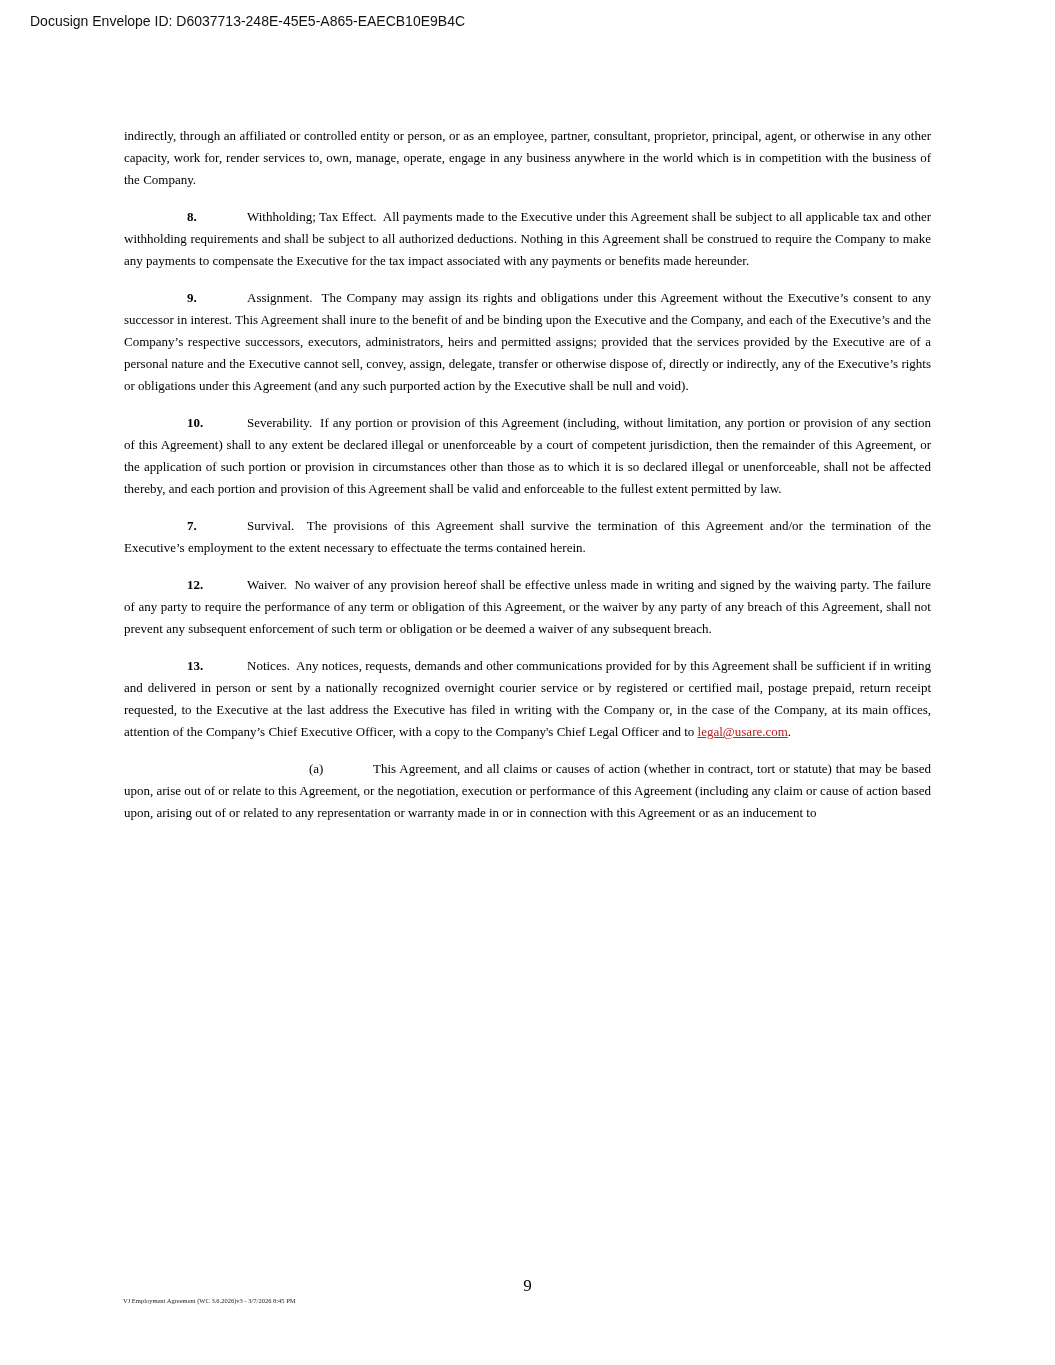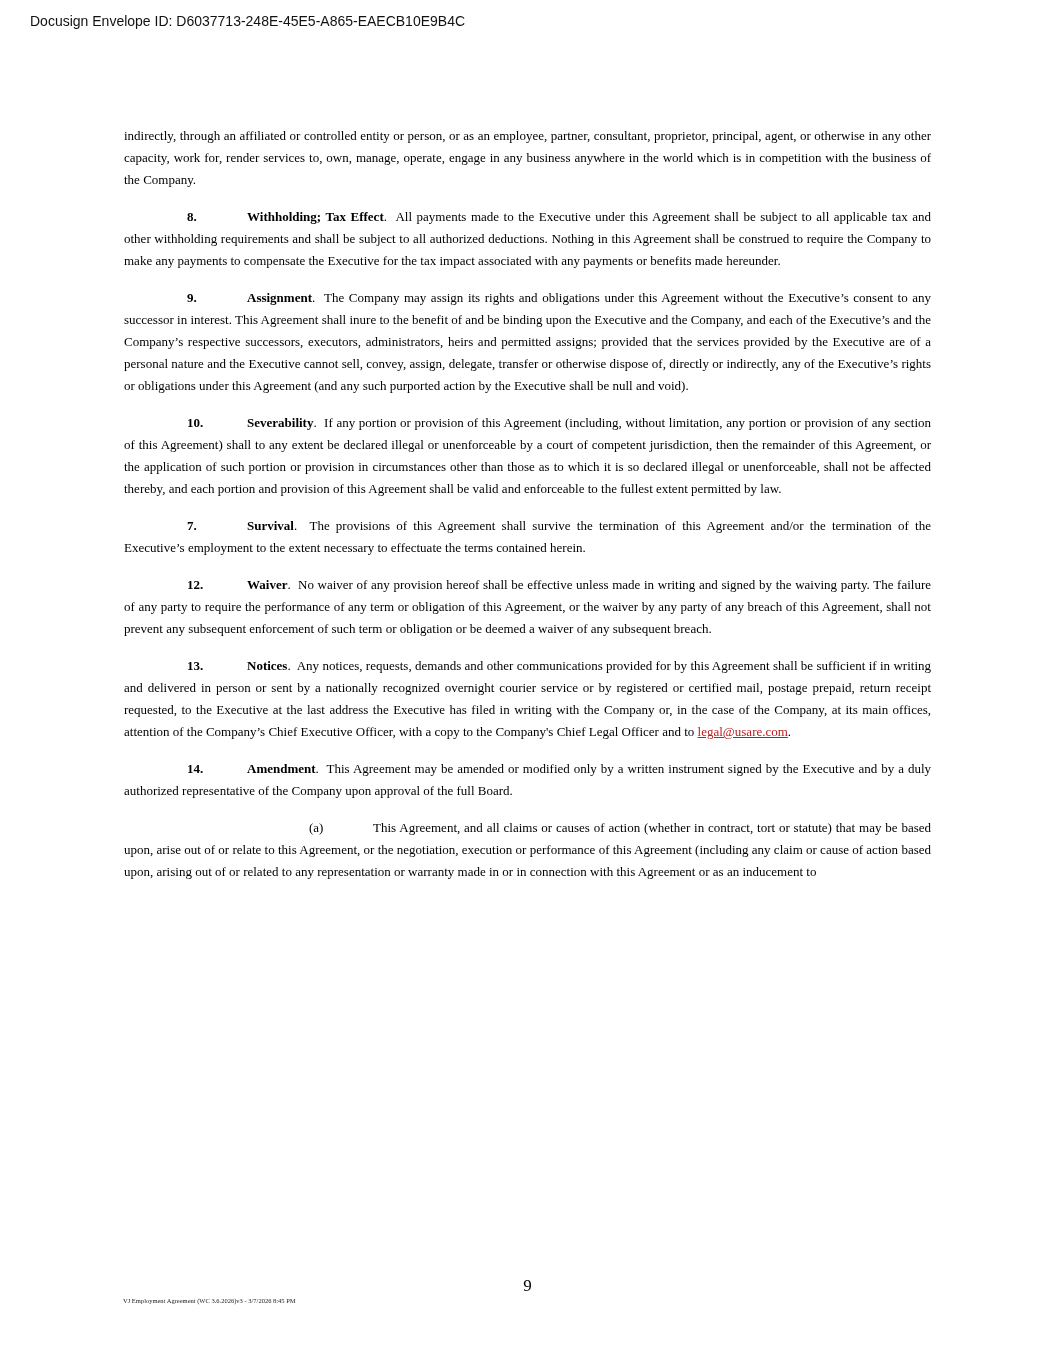--- a/index.html
+++ b/index.html
@@ -10,21 +10,21 @@
   .envelope {
     position: absolute; left: 30px; top: 13px;
     font-family: "Liberation Sans", sans-serif; font-size: 14px; color: #111;
   }
   .content {
     position: absolute; left: 124px; top: 125px; width: 807px;
     font-family: "Liberation Serif", serif; font-size: 13px; line-height: 22px;
   }
   .para { margin: 0 0 15px 0; text-align: justify; text-align-last: left; }
   .para .num { display: inline-block; width: 60px; margin-left: 63px; font-weight: bold; }
-  .para .heading { font-weight: bold; }
+  .para .heading { font-weight: normal; }
   .sub .label { display: inline-block; margin-left: 185px; width: 64px; }
   a.email { color: #b91c1c; text-decoration: underline; }
   .page-num {
     position: absolute; left: 0; right: 0; top: 1276px; text-align: center;
     font-family: "Liberation Serif", serif; font-size: 17px;
   }
   .footer-id {
     position: absolute; left: 123px; top: 1297px;
     font-family: "Liberation Serif", serif; font-size: 6.5px; color: #222;
   }
@@ -42,20 +42,19 @@
   <p class="para"><span class="num">9.</span><span class="heading">Assignment</span>.&nbsp; <span>The Company may assign its rights and obligations under this Agreement without the Executive’s consent to any successor in interest.  This Agreement shall inure to the benefit of and be binding upon the Executive and the Company, and each of the Executive’s and the Company’s respective successors, executors, administrators, heirs and permitted assigns; provided that the services provided by the Executive are of a personal nature and the Executive cannot sell, convey, assign, delegate, transfer or otherwise dispose of, directly or indirectly, any of the Executive’s rights or obligations under this Agreement (and any such purported action by the Executive shall be null and void).</span></p>
 
   <p class="para"><span class="num">10.</span><span class="heading">Severability</span>.&nbsp; <span>If any portion or provision of this Agreement (including, without limitation, any portion or provision of any section of this Agreement) shall to any extent be declared illegal or unenforceable by a court of competent jurisdiction, then the remainder of this Agreement, or the application of such portion or provision in circumstances other than those as to which it is so declared illegal or unenforceable, shall not be affected thereby, and each portion and provision of this Agreement shall be valid and enforceable to the fullest extent permitted by law.</span></p>
 
   <p class="para"><span class="num">7.</span><span class="heading">Survival</span>.&nbsp; <span>The provisions of this Agreement shall survive the termination of this Agreement and/or the termination of the Executive’s employment to the extent necessary to effectuate the terms contained herein.</span></p>
 
   <p class="para"><span class="num">12.</span><span class="heading">Waiver</span>.&nbsp; <span>No waiver of any provision hereof shall be effective unless made in writing and signed by the waiving party.  The failure of any party to require the performance of any term or obligation of this Agreement, or the waiver by any party of any breach of this Agreement, shall not prevent any subsequent enforcement of such term or obligation or be deemed a waiver of any subsequent breach.</span></p>
 
   <p class="para"><span class="num">13.</span><span class="heading">Notices</span>.&nbsp; <span>Any notices, requests, demands and other communications provided for by this Agreement shall be sufficient if in writing and delivered in person or sent by a nationally recognized overnight courier service or by registered or certified mail, postage prepaid, return receipt requested, to the Executive at the last address the Executive has filed in writing with the Company or, in the case of the Company, at its main offices, attention of the Company’s Chief Executive Officer, with a copy to the Company's Chief Legal Officer and to </span><a class="email">legal@usare.com</a><span>.</span></p>
 
-  <p class="para"><span class="num">14.</span><span class="heading">Amendment</span>.&nbsp; <span>This Agreement may be amended or modified only by a written instrument signed by the Executive and by a duly authorized representative of the Company upon approval of the full Board.</span></p>
 
 
   <p class="para sub"><span class="label">(a)</span><span>This Agreement, and all claims or causes of action (whether in contract, tort or statute) that may be based upon, arise out of or relate to this Agreement, or the negotiation, execution or performance of this Agreement (including any claim or cause of action based upon, arising out of or related to any representation or warranty made in or in connection with this Agreement or as an inducement to</span></p>
 </div>
 
 <div class="page-num">9</div>
 <div class="footer-id">VJ Employment Agreement (WC 3.6.2026)v3 - 3/7/2026 8:45 PM</div>
 
 </body></html>

